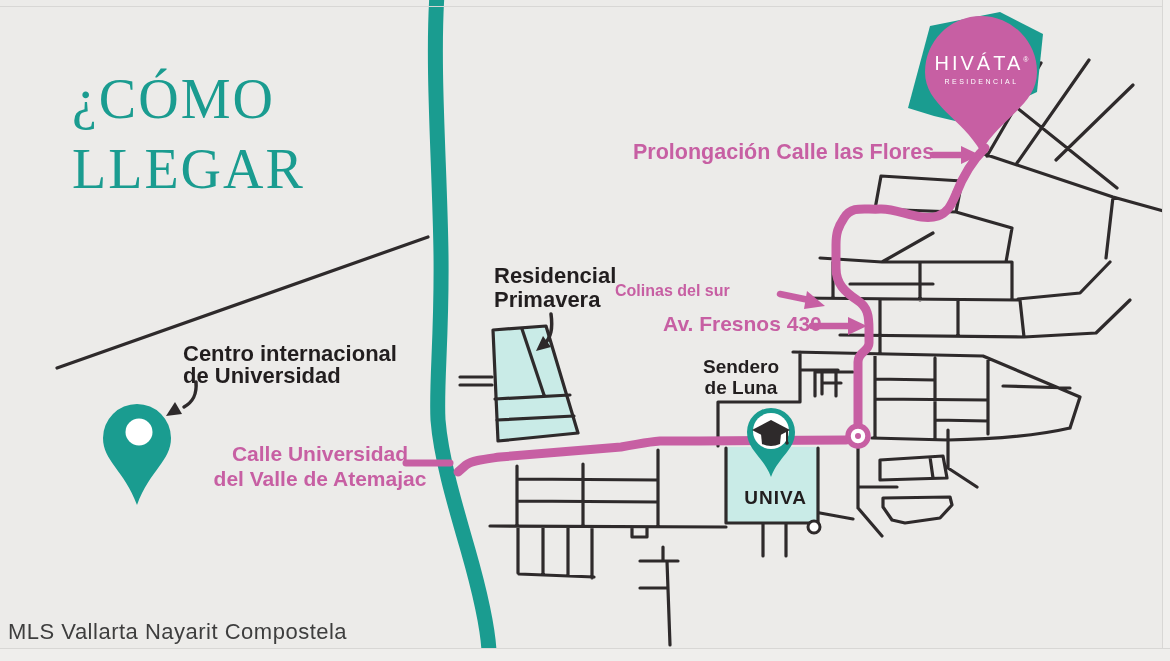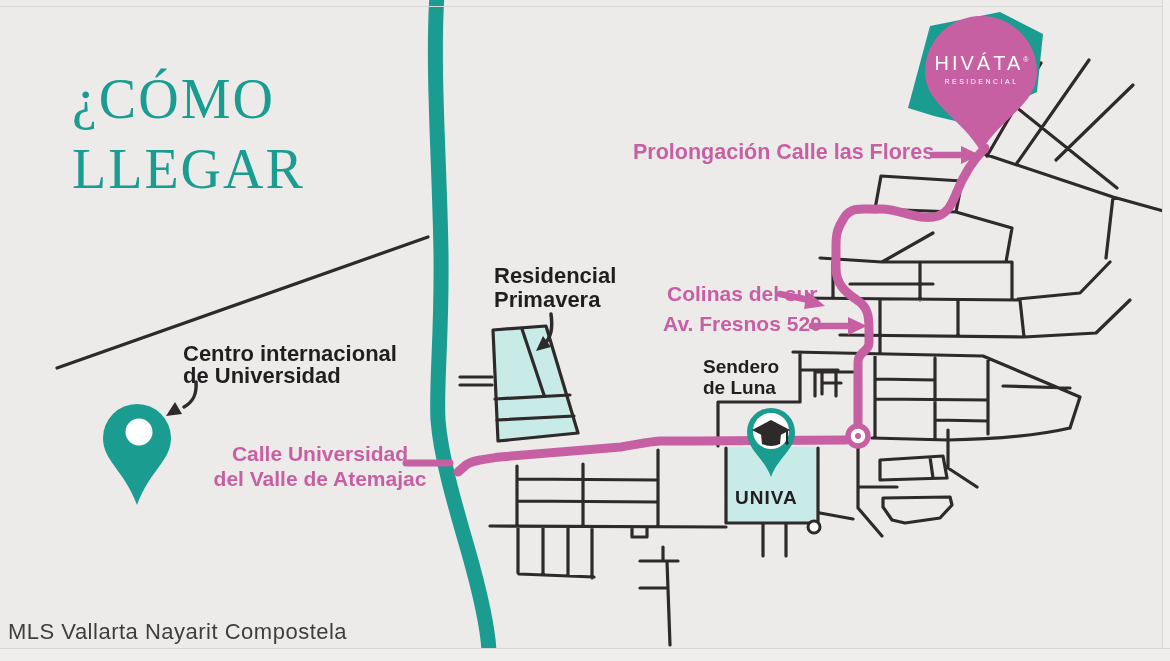--- a/index.html
+++ b/index.html
@@ -35,27 +35,27 @@
   .lbl-teal{color:var(--teal);}
 
   #title{
     left:72px;top:64px;font-family:"Liberation Serif","DejaVu Serif",serif;
     font-weight:400;font-size:56px;line-height:70px;letter-spacing:2px;
     color:var(--teal);position:absolute;
   }
   #lbl-avmex{left:441px;top:99px;font-size:27px;}
   #lbl-avmex .arr{margin-right:6px;}
   #lbl-prolong{left:633px;top:140px;font-size:21.5px;}
-  #lbl-colinas{left:667px;top:282px;font-size:21px;}
+  #lbl-colinas{left:615px;top:282px;font-size:16px;}
   #lbl-fresnos{left:663px;top:312px;font-size:21px;}
   #lbl-residencial{left:494px;top:264px;font-size:22px;line-height:24px;}
   #lbl-centro{left:183px;top:343px;font-size:22px;line-height:22px;}
-  #lbl-sendero{left:703px;top:356px;font-size:19px;line-height:21px;}
+  #lbl-sendero{left:703px;top:356px;font-size:19px;line-height:21px;text-align:center;}
   #lbl-calle{left:198px;top:441px;width:244px;text-align:center;font-size:21px;line-height:25px;}
-  #lbl-univa{left:735px;top:487px;width:72px;text-align:left;font-size:19px;letter-spacing:1px;}
+  #lbl-univa{left:735px;top:487px;width:72px;text-align:right;font-size:19px;letter-spacing:1px;}
 
   #hivata-label{
     position:absolute;left:925px;top:52px;width:113px;text-align:center;color:#FFFFFF;
   }
   #hivata-label .brand{font-size:20px;letter-spacing:3px;font-weight:400;}
   #hivata-label .mark{font-size:7px;vertical-align:super;letter-spacing:0;}
   #hivata-label .sub{font-size:7px;letter-spacing:2.5px;margin-top:3px;font-weight:400;}
 
   #watermark{
     position:absolute;left:8px;top:619px;font-size:22px;font-weight:400;
@@ -199,21 +199,21 @@
   <div id="title">
     <div>¿CÓMO</div>
     <div>LLEGAR</div>
   </div>
 
 
   <div id="lbl-prolong" class="lbl lbl-pink">Prolongación Calle las Flores</div>
 
   <div id="lbl-colinas" class="lbl lbl-pink">Colinas del sur</div>
 
-  <div id="lbl-fresnos" class="lbl lbl-pink">Av. Fresnos 520</div>
+  <div id="lbl-fresnos" class="lbl lbl-pink">Av. Fresnos 430</div>
 
   <div id="lbl-residencial" class="lbl lbl-black">
     <div>Residencial</div>
     <div>Primavera</div>
   </div>
 
   <div id="lbl-centro" class="lbl lbl-black">
     <div>Centro internacional</div>
     <div>de Universidad</div>
   </div>

